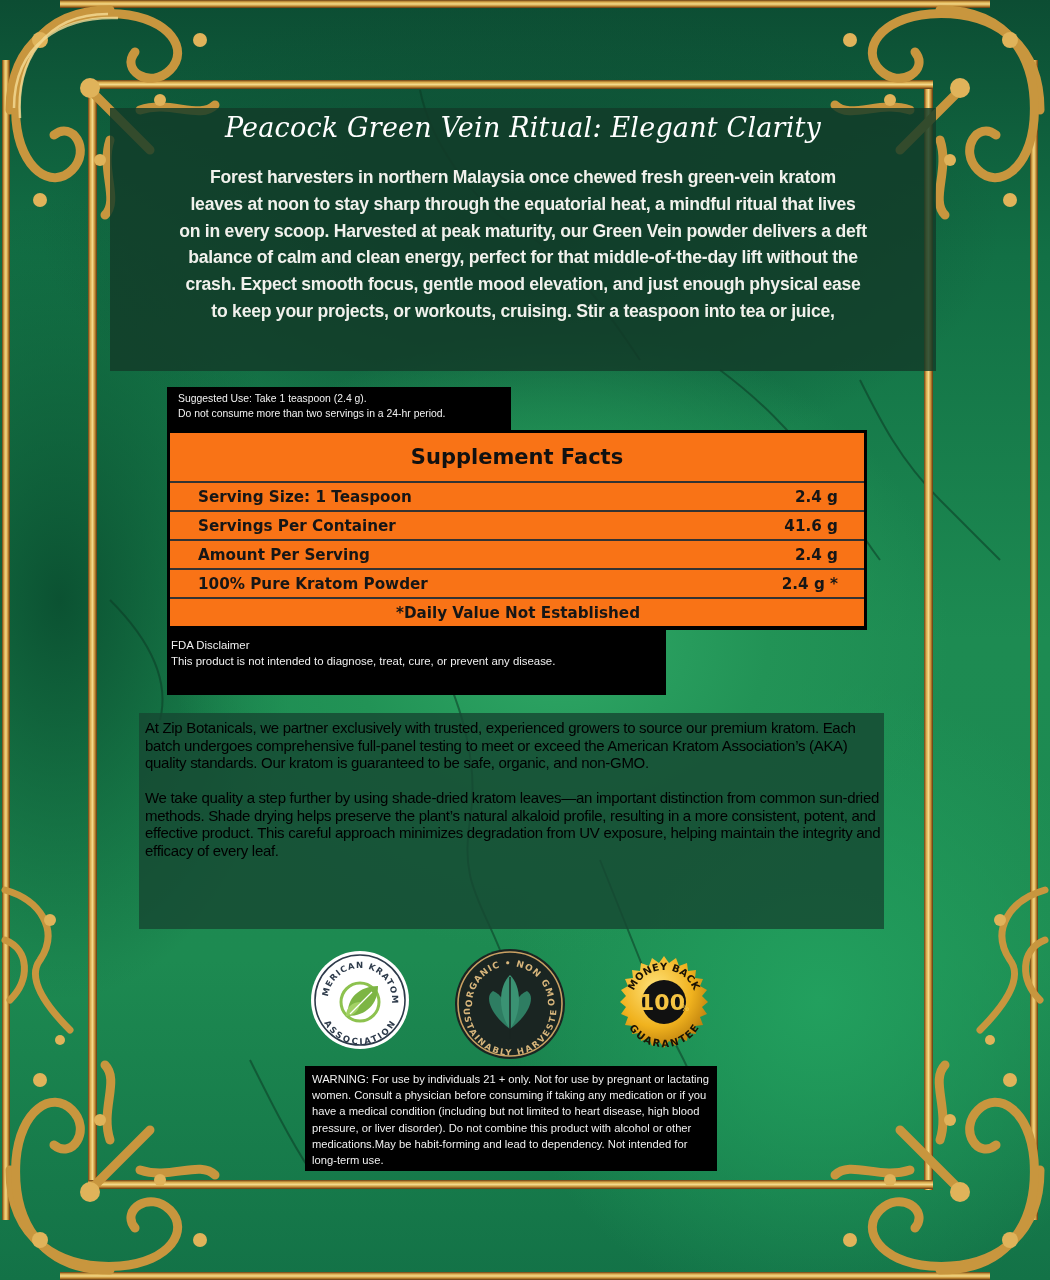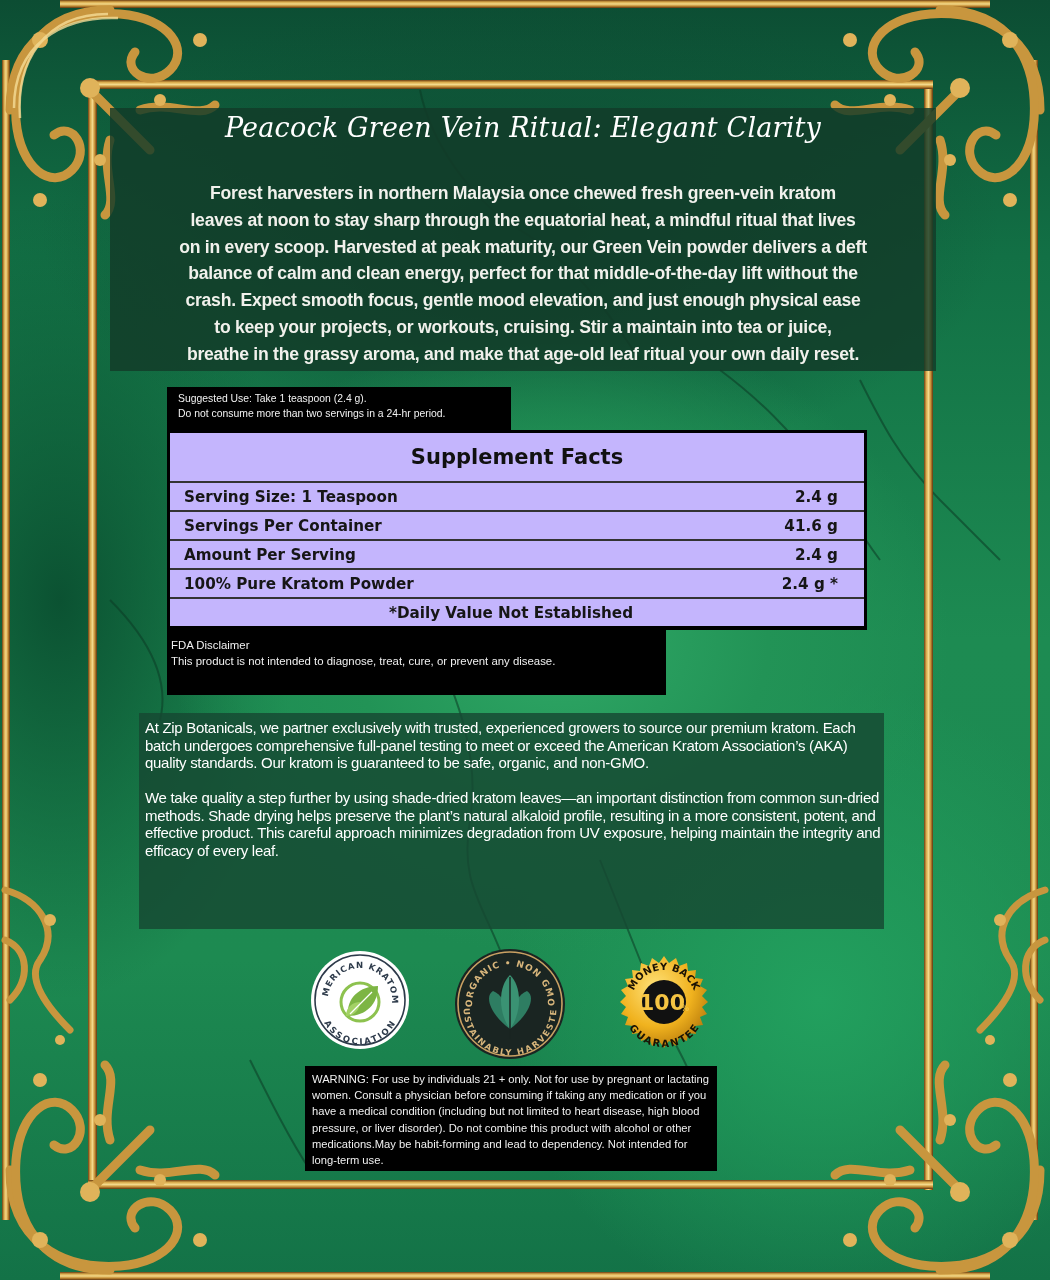--- a/index.html
+++ b/index.html
@@ -29,67 +29,67 @@
   .panel-top {
     position: absolute; left: 110px; top: 108px; width: 826px; height: 263px;
     background: rgba(18, 58, 40, 0.82);
   }
   .title {
     position: absolute; left: 110px; top: 112px; width: 826px; text-align: center;
     font-family: "DejaVu Serif", serif; font-style: italic;
     color: #ffffff; font-size: 27px; letter-spacing: 0.2px;
   }
   .intro {
-    position: absolute; left: 118px; top: 180px; width: 810px; text-align: center;
+    position: absolute; left: 118px; top: 164px; width: 810px; text-align: center;
     color: #f1f1ec; font-size: 17.6px; line-height: 26.8px; font-weight: bold;
     font-family: "Liberation Sans", sans-serif; letter-spacing: -0.25px;
   }
 
   .use-box {
     position: absolute; left: 167px; top: 387px; width: 344px; height: 44px;
     background: #000;
   }
   .use-text {
     position: absolute; left: 178px; top: 392px; color: #f2f2f2;
     font-size: 10.4px; line-height: 14.6px; font-family: "Liberation Sans", sans-serif;
   }
 
   .facts {
     position: absolute; left: 167px; top: 430px; width: 700px; height: 200px;
     background: #000; box-sizing: border-box;
   }
   .facts-inner {
-    position: absolute; left: 170px; top: 433px; width: 694px; background: #c4b5fd;
+    position: absolute; left: 170px; top: 433px; width: 694px; background: #f97316;
   }
   .facts-header {
     height: 48px; display: flex; align-items: center; justify-content: center;
     font-family: "DejaVu Sans", sans-serif; font-weight: bold; font-size: 21px; color: #111;
     border-bottom: 2px solid #333;
   }
   .facts-row {
     height: 27px; display: flex; align-items: center; justify-content: space-between;
-    padding: 0 26px 0 14px; border-bottom: 2px solid #333;
+    padding: 0 26px 0 28px; border-bottom: 2px solid #333;
     font-family: "DejaVu Sans", sans-serif; font-weight: bold; font-size: 15.2px; color: #161616;
   }
   .facts-row:last-child { border-bottom: none; justify-content: center; }
 
   .fda-box {
     position: absolute; left: 167px; top: 628px; width: 499px; height: 67px; background: #000;
   }
   .fda-text {
     position: absolute; left: 171px; top: 637px; color: #f0f0f0;
     font-size: 11.4px; line-height: 16px; font-family: "Liberation Sans", sans-serif;
   }
 
   .panel-info {
     position: absolute; left: 139px; top: 713px; width: 745px; height: 216px;
     background: rgba(22, 72, 50, 0.82);
   }
   .info-text {
-    position: absolute; left: 145px; top: 719px; width: 736px; color: #ffffff;
+    position: absolute; left: 145px; top: 719px; width: 736px; color: #000000;
     font-size: 15px; line-height: 17.5px; font-family: "Liberation Sans", sans-serif;
     letter-spacing: -0.3px;
   }
   .info-text p { margin: 0 0 17.5px 0; }
 
   .badge { position: absolute; }
   .badge svg { width: 100%; height: 100%; display: block; }
 
   .warn-box {
     position: absolute; left: 305px; top: 1066px; width: 412px; height: 105px; background: #000;
@@ -232,22 +232,21 @@
 </div>
 
 <div class="panel-top"></div>
 <div class="title">Peacock Green Vein Ritual: Elegant Clarity</div>
 <div class="intro">
   <div>Forest harvesters in northern Malaysia once chewed fresh green-vein kratom</div>
   <div>leaves at noon to stay sharp through the equatorial heat, a mindful ritual that lives</div>
   <div>on in every scoop. Harvested at peak maturity, our Green Vein powder delivers a deft</div>
   <div>balance of calm and clean energy,  perfect for that middle-of-the-day lift without the</div>
   <div>crash. Expect smooth focus, gentle mood elevation, and just enough physical ease</div>
-  <div>to keep your projects, or workouts, cruising. Stir a maintain into tea or juice,</div>
-  <div>breathe in the grassy aroma, and make that age-old leaf ritual your own daily reset.</div>
+  <div>to keep your projects, or workouts, cruising. Stir a teaspoon into tea or juice,</div>
 </div>
 
 <div class="use-box"></div>
 <div class="use-text">
   <div>Suggested Use: Take 1 teaspoon (2.4 g).</div>
   <div>Do not consume more than two servings in a 24-hr period.</div>
 </div>
 
 <div class="facts"></div>
 <div class="facts-inner">

